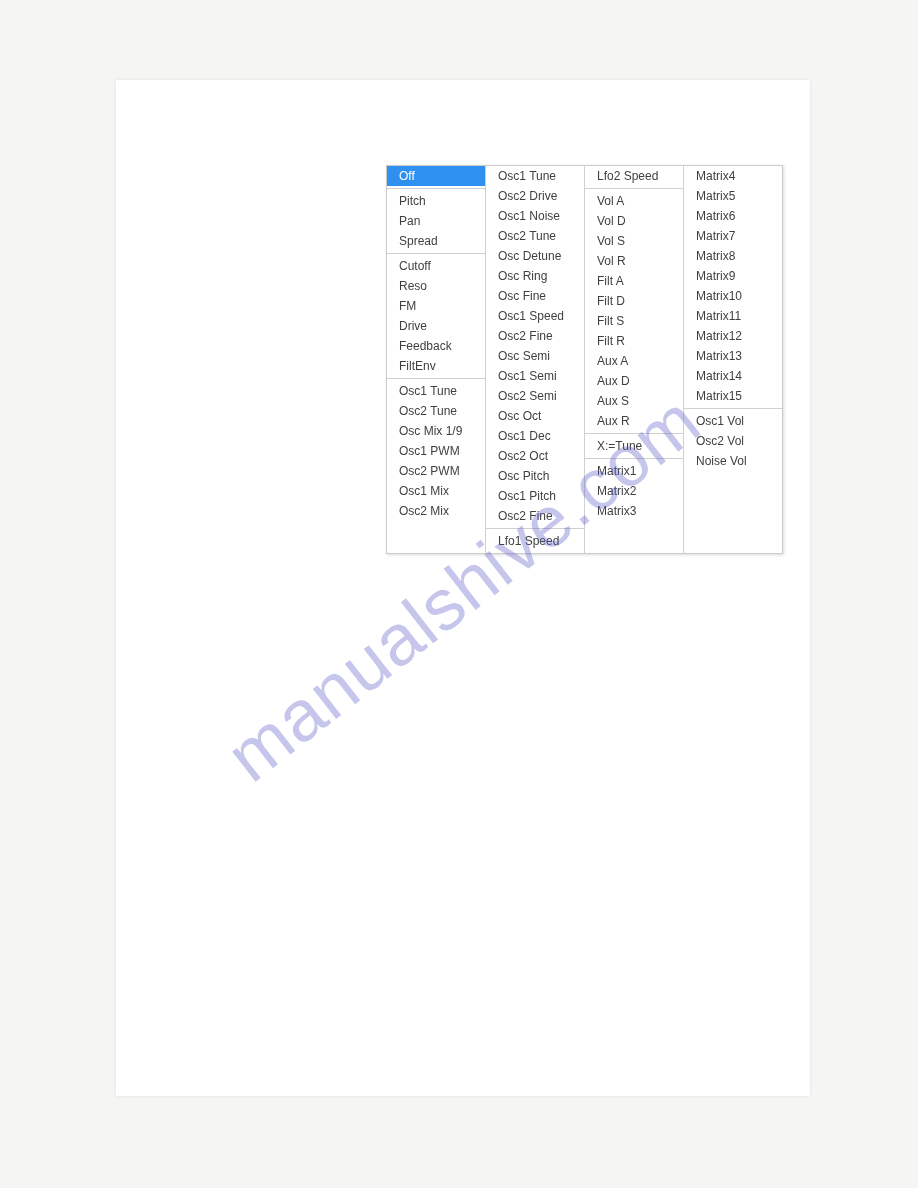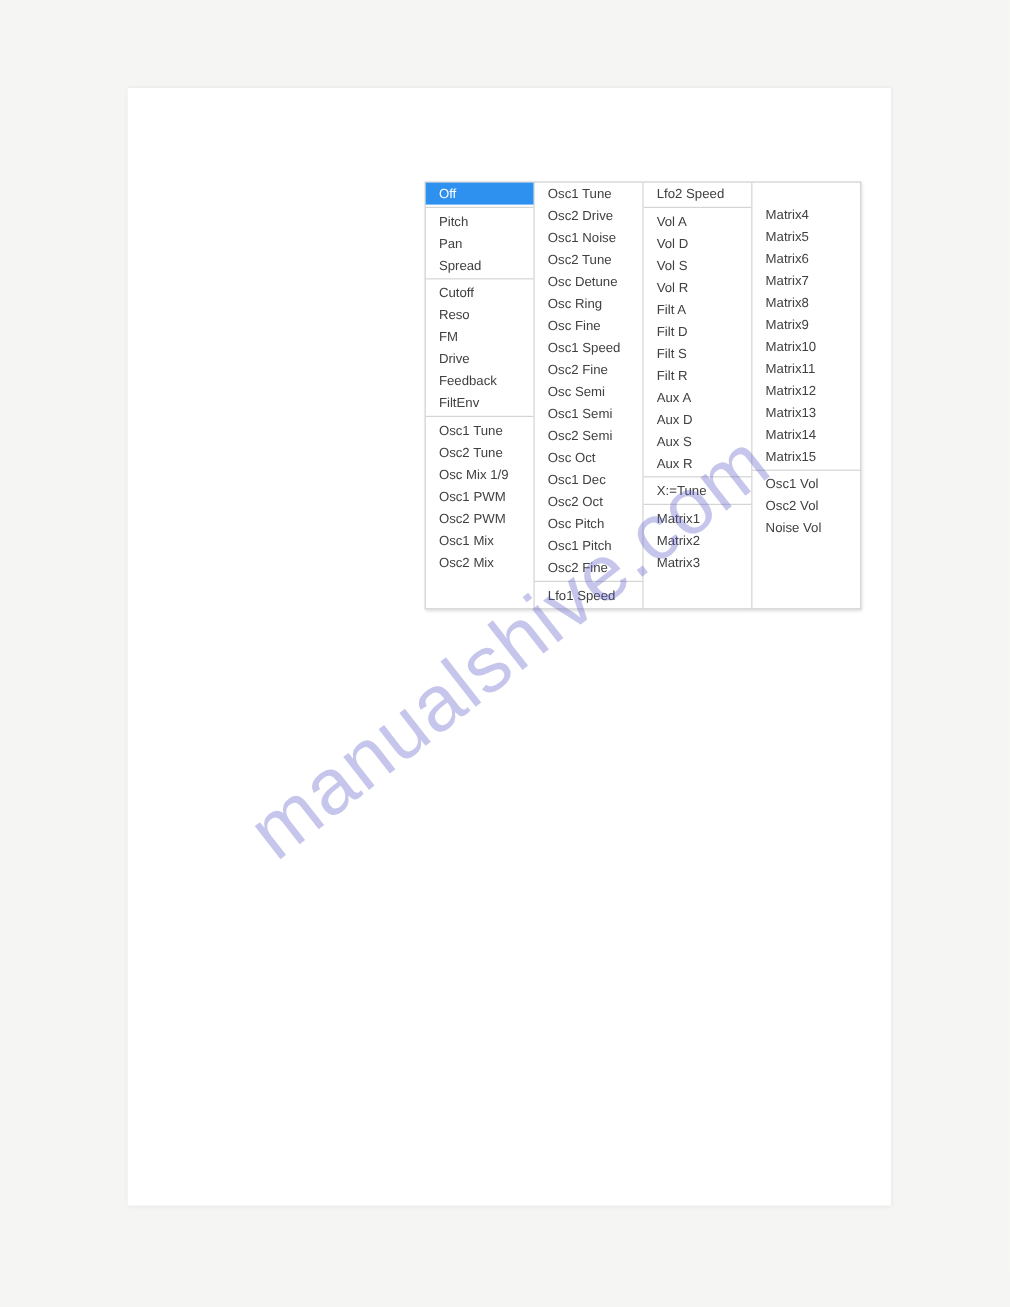--- a/index.html
+++ b/index.html
@@ -33,21 +33,20 @@
     border: 1px solid #cccccc;
     box-shadow: 1px 1px 3px rgba(0,0,0,0.15);
   }
   .menu-col {
     border-right: 1px solid #d0d0d0;
     min-width: 98px;
     padding-bottom: 2px;
   }
   .menu-col:last-child {
     border-right: none;
-    margin-top: 19px;
   }
   .menu-item {
     padding: 2px 10px 2px 12px;
     line-height: 16px;
     white-space: nowrap;
     cursor: default;
     color: #404040;
   }
   .menu-item.selected {
     background: #2e90ef;

